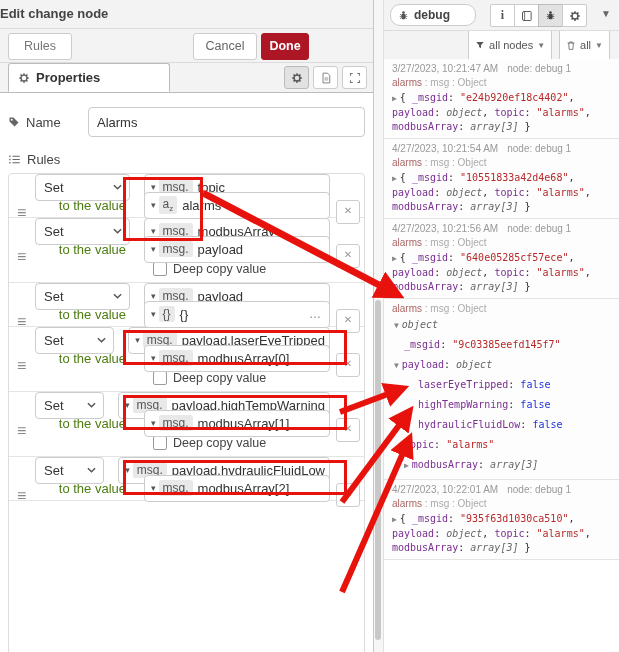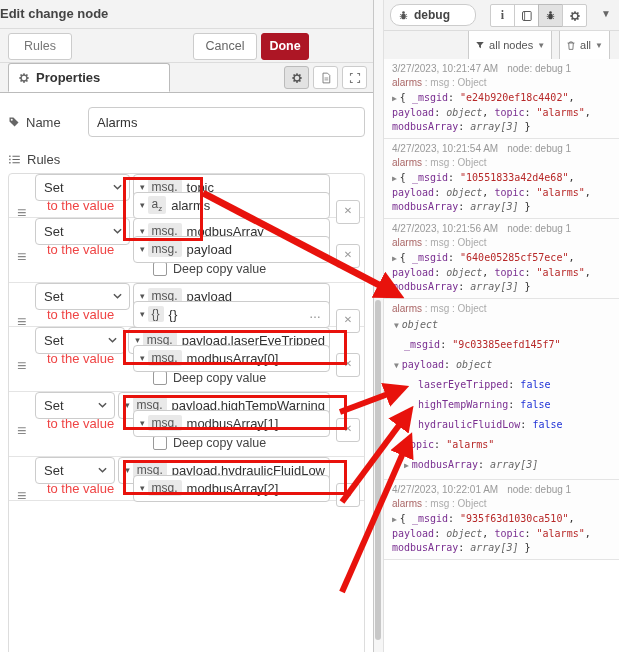--- a/index.html
+++ b/index.html
@@ -35,35 +35,35 @@
   .txt-input{flex:1;height:28px;border:1px solid #ccc;border-radius:4px;font-size:13px;
              color:#333;padding:0 8px;font-family:"Liberation Sans",sans-serif;box-sizing:content-box;}
   .rules-caption{margin-top:13px;display:flex;align-items:center;gap:6px;
                  font-size:13px;color:#444;height:18px;}
   .rules-box{margin-top:5px;border:1px solid #ddd;border-radius:4px;height:900px;}
   .rule{position:relative;padding:6px 4px 5px 4px;border-bottom:1px solid #e4e4e4;}
   .handle{position:absolute;left:8px;top:34px;color:#888;font-size:16px;line-height:10px;}
   .xbtn{position:absolute;right:4px;top:26px;width:22px;height:22px;border:1px solid #ccc;
         border-radius:3px;background:#fff;color:#999;font-size:10px;line-height:20px;
         text-align:center;cursor:pointer;}
-  .r1,.r2{display:flex;align-items:center;margin-left:22px;margin-right:30px;gap:3px;height:14px;}
+  .r1,.r2{display:flex;align-items:center;margin-left:22px;margin-right:30px;gap:14px;height:14px;}
   .r2{margin-top:4px;}
   .sel{width:95px;height:27px;border:1px solid #ccc;border-radius:4px;background:#fff;
        box-sizing:border-box;display:flex;align-items:center;font-size:13px;color:#333;
        padding:0 8px;position:relative;cursor:pointer;}
   .sel svg{position:absolute;right:7px;}
   .tinput{flex:1;height:27px;border:1px solid #ccc;border-radius:4px;background:#fff;
           box-sizing:border-box;display:flex;align-items:center;font-size:13px;color:#333;
           padding:0 4px;position:relative;}
   .tcaret{color:#555;font-size:9px;margin:0 3px 0 2px;cursor:pointer;}
   .chip{background:#e9e9e9;border-radius:2px;padding:1px 4px;font-size:12px;color:#555;
         margin-right:5px;}
   .chip sub{font-size:8px;}
   .tval{white-space:nowrap;}
-  .tolabel{width:95px;text-align:center;padding-right:4px;font-size:13px;color:#ef4444;
+  .tolabel{width:95px;text-align:right;padding-right:4px;font-size:13px;color:#4d7c0f;
            box-sizing:border-box;}
   .ellipsis{position:absolute;right:7px;color:#888;font-size:12px;letter-spacing:1px;cursor:pointer;}
   .r3{margin:4px 0 0 140px;height:17px;display:flex;align-items:center;gap:6px;
       font-size:12.5px;color:#444;}
   .cbox{width:12px;height:12px;border:1px solid #999;border-radius:2px;background:#fff;cursor:pointer;}
 
   
   .redbox{position:absolute;border:3px solid #e8120c;z-index:20;pointer-events:none;}
   .rb-1{left:114px;top:3px;width:74px;height:58px;}
   .rb-w{left:114px;top:3px;width:218px;height:29px;}

